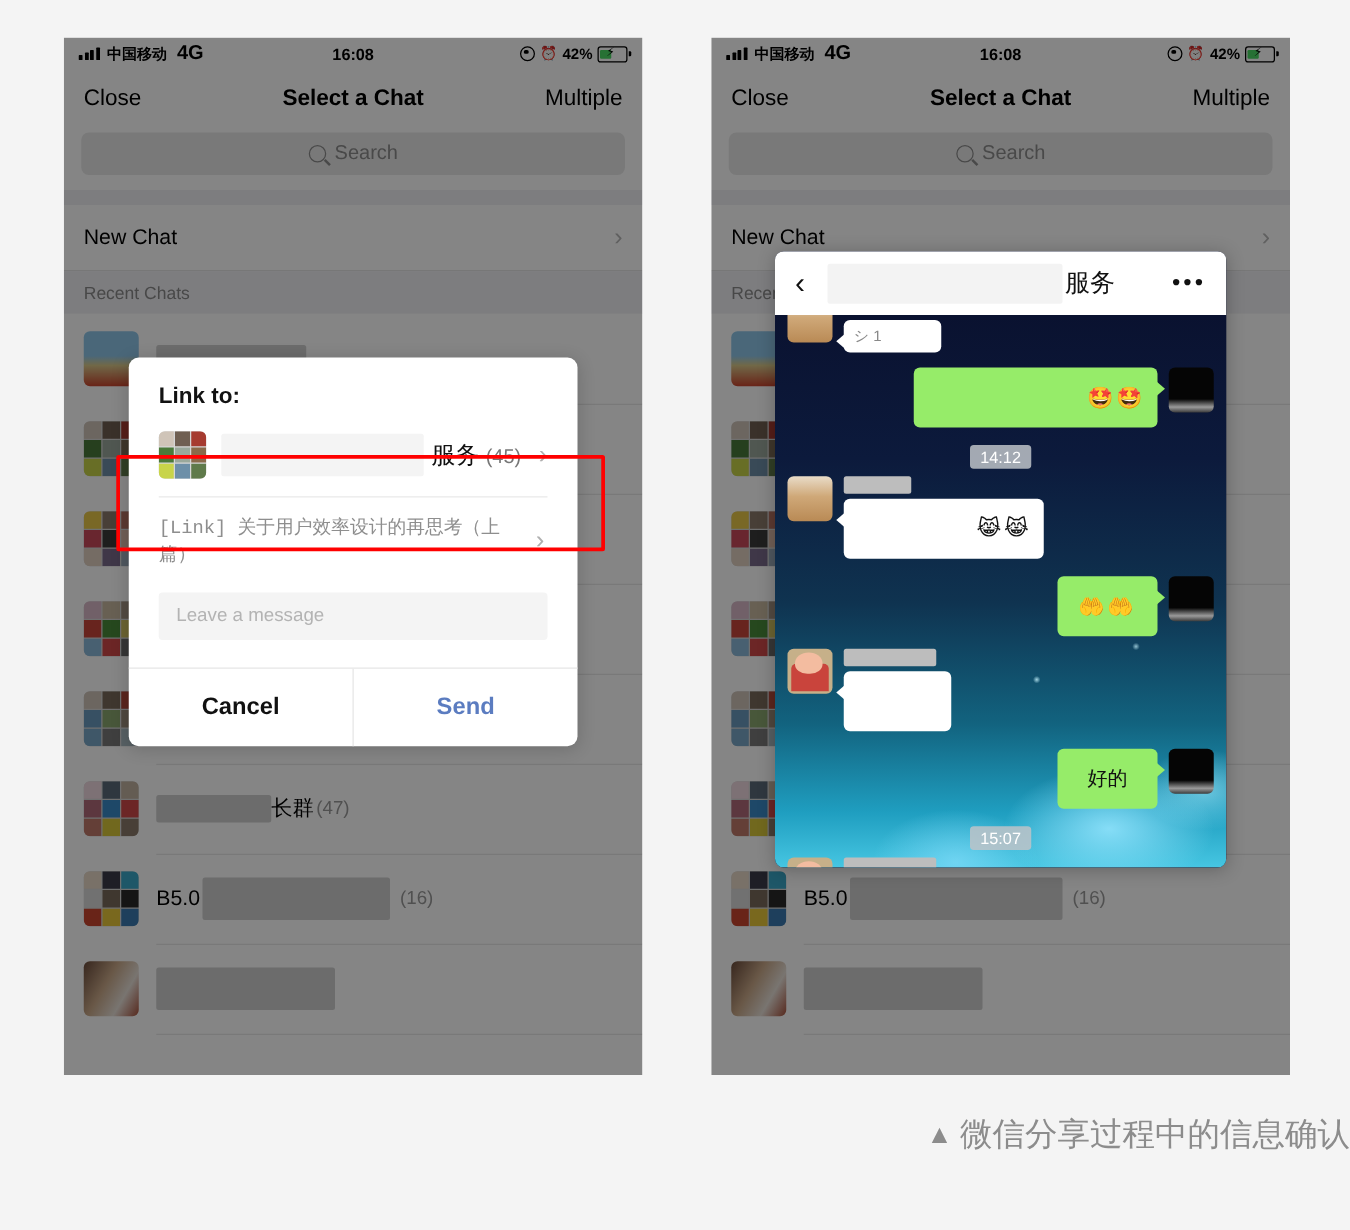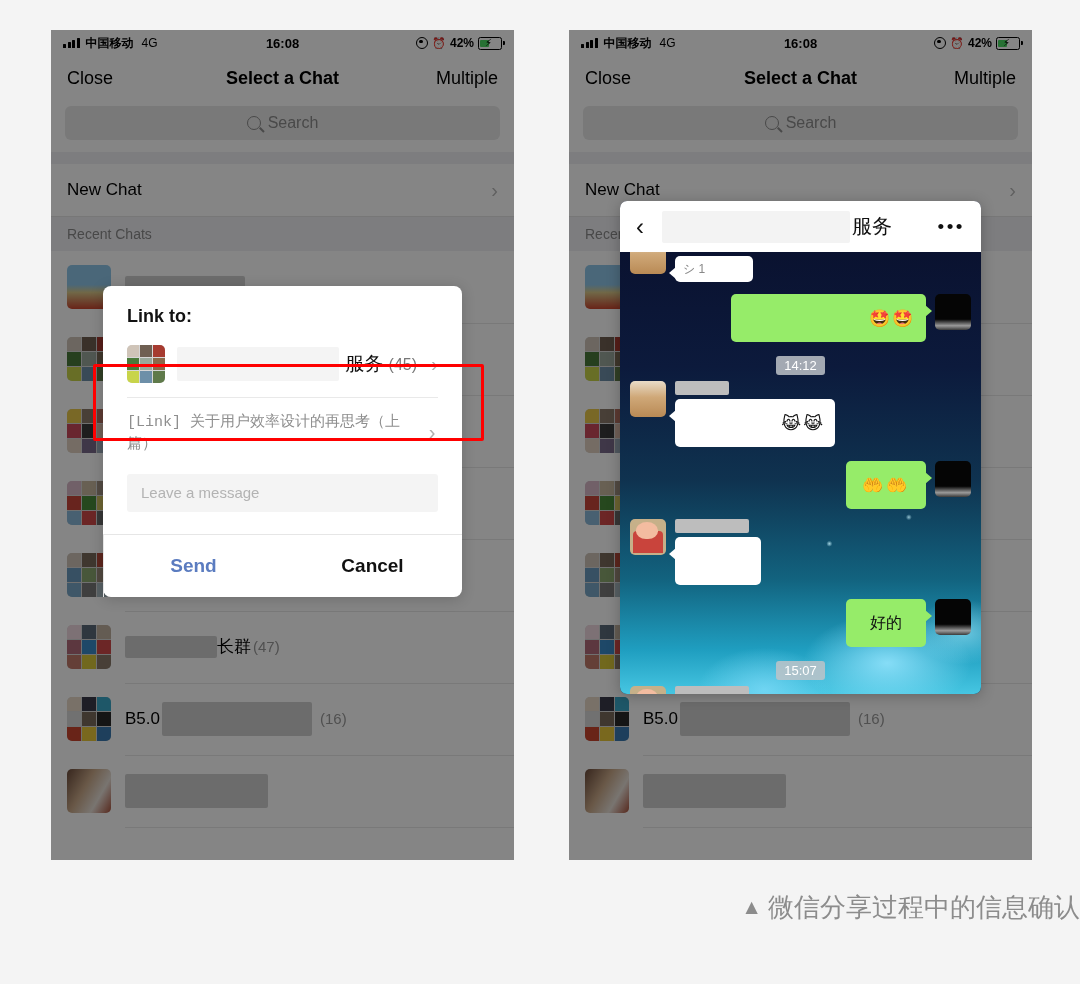--- a/index.html
+++ b/index.html
@@ -38,21 +38,21 @@
     padding:0 12px;font-size:13px;font-weight:bold;color:#000;
   }
   .sb-left{display:flex;align-items:center;gap:6px;}
   .sig{display:flex;align-items:flex-end;gap:1.5px;height:10px;}
   .sig i{display:block;width:3px;background:#000;border-radius:.5px;}
   .sig i:nth-child(1){height:4px;}
   .sig i:nth-child(2){height:6px;}
   .sig i:nth-child(3){height:8px;}
   .sig i:nth-child(4){height:10px;}
   .carrier{font-size:12px;font-weight:bold;}
-  .net{font-size:12px;font-weight:normal;margin-left:2px;}
+  .net{font-size:16px;font-weight:bold;margin-left:2px;}
   .sb-center{position:absolute;left:0;right:0;text-align:center;font-size:13px;font-weight:bold;}
   .sb-right{margin-left:auto;display:flex;align-items:center;gap:4px;font-size:12px;font-weight:bold;}
   .loc-ico{width:10px;height:10px;border:1.4px solid #000;border-radius:50%;position:relative;}
   .loc-ico:after{content:"";position:absolute;left:2.2px;top:2.2px;width:3.2px;height:3.2px;background:#000;border-radius:50%;}
   .alarm{font-size:11px;line-height:1;}
   .batt{width:22px;height:11px;border:1.3px solid #000;border-radius:2.5px;position:relative;display:flex;align-items:center;}
   .batt:after{content:"";position:absolute;right:-3.5px;top:3px;width:2px;height:4px;background:#000;border-radius:0 1px 1px 0;}
   .batt .fill{height:7px;margin-left:1px;background:#4cd964;border-radius:1px;}
   .bolt{position:absolute;left:6px;top:-1px;font-size:10px;color:#000;}
 
@@ -412,22 +412,22 @@
       <div class="link-row">
         <div class="link-text">[Link] 关于用户效率设计的再思考（上篇）</div>
         <div class="link-chev">›</div>
       </div>
 
       <div class="msgbox">
         <span>Leave a message</span>
       </div>
 
       <div class="modal-actions">
+        <div class="btn btn-cancel">Cancel</div>
         <div class="btn btn-send">Send</div>
-        <div class="btn btn-cancel">Cancel</div>
       </div>
     </div>
 
     <div class="redbox"></div>
   </div>
 
   <div class="phone right">
     <div class="dimmed">
 
       <div class="statusbar">

